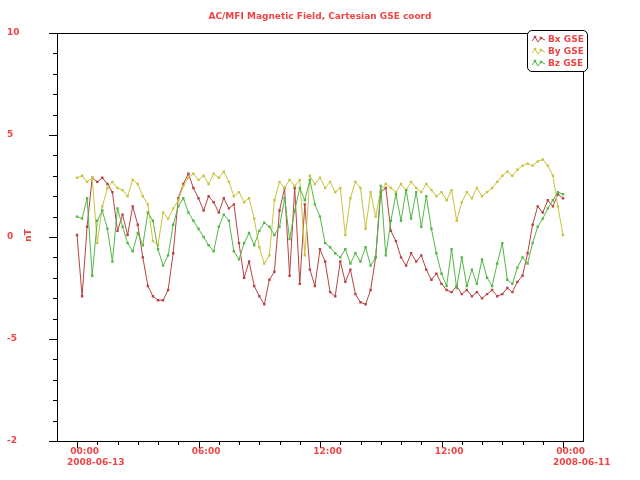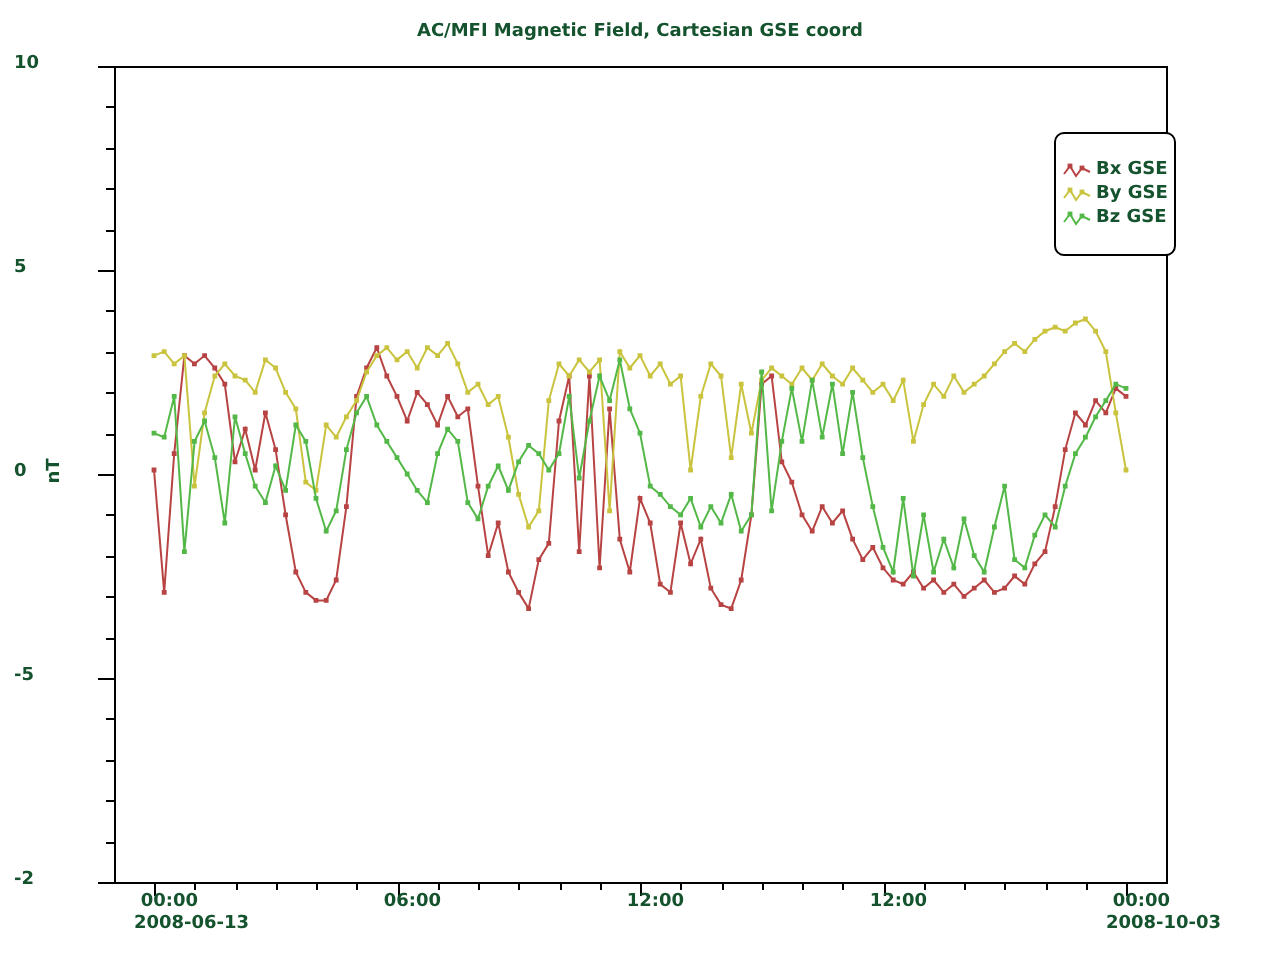--- a/index.html
+++ b/index.html
@@ -1,27 +1,27 @@
 <!DOCTYPE html>
 <html><head>
 <meta charset="utf-8">
 <style>
   html,body{margin:0;padding:0;background:#fff;}
   .page{position:relative;width:640px;height:480px;background:#ffffff;overflow:hidden;
-        font-family:"DejaVu Sans",sans-serif;color:#14532d;border-radius:12px;}
+        font-family:"DejaVu Sans",sans-serif;color:#ef4444;border-radius:12px;}
   .title{position:absolute;top:11px;left:0;width:100%;text-align:center;
          font-size:9px;font-weight:bold;}
   .ylab{position:absolute;left:17px;top:229px;width:24px;height:13px;text-align:center;
         font-size:9px;font-weight:bold;transform:rotate(-90deg);}
   svg.plot{position:absolute;left:0;top:0;}
   .ytick{position:absolute;width:40px;text-align:left;font-size:9px;font-weight:bold;}
   .xtick{position:absolute;width:44px;text-align:right;font-size:9px;font-weight:bold;}
   .date{position:absolute;top:457px;font-size:9px;font-weight:bold;white-space:nowrap;}
   .legend{position:absolute;left:527px;top:30px;background:#fff;border:1px solid #000;
-          border-radius:5px;padding:12px 3px;margin-top:36px;}
+          border-radius:5px;padding:2px 3px;}
   .lrow{display:flex;align-items:center;height:12px;}
   .lrow svg{margin-right:2px;flex:none;}
   .lrow span{font-size:9px;font-weight:bold;white-space:nowrap;line-height:12px;}
 </style>
 </head>
 <body>
 
 <div class="page">
   <div class="title">AC/MFI  Magnetic Field, Cartesian GSE coord</div>
   <div class="ylab">nT</div>
@@ -43,21 +43,21 @@
       <div class="ytick" style="left: 7px; top: 435px;">-2</div>
     </div>
   <div id="xticks">
       <div class="xtick" style="left: 55px; top: 446px;">00:00</div>
       <div class="xtick" style="left: 176.5px; top: 446px;">06:00</div>
       <div class="xtick" style="left: 298px; top: 446px;">12:00</div>
       <div class="xtick" style="left: 419.5px; top: 446px;">12:00</div>
       <div class="xtick" style="left: 541px; top: 446px;">00:00</div>
     </div>
   <div class="date" id="date-left" style="left: 67px;">2008-06-13</div>
-  <div class="date" id="date-right" style="left: 553px;">2008-10-03</div>
+  <div class="date" id="date-right" style="left: 553px;">2008-06-11</div>
   <div class="legend" id="legend">
       <div class="lrow">
         <svg width="15" height="9">
           <polyline points="1,6 4,2 7,7 10,3 14,5" fill="none" stroke="#b84343" stroke-width="1"></polyline>
           <rect x="2.8" y="0.8" width="2.4" height="2.4" fill="#b84343"></rect>
           <rect x="8.8" y="1.8" width="2.4" height="2.4" fill="#b84343"></rect>
         </svg>
         <span>Bx GSE</span>
       </div>
       <div class="lrow">

